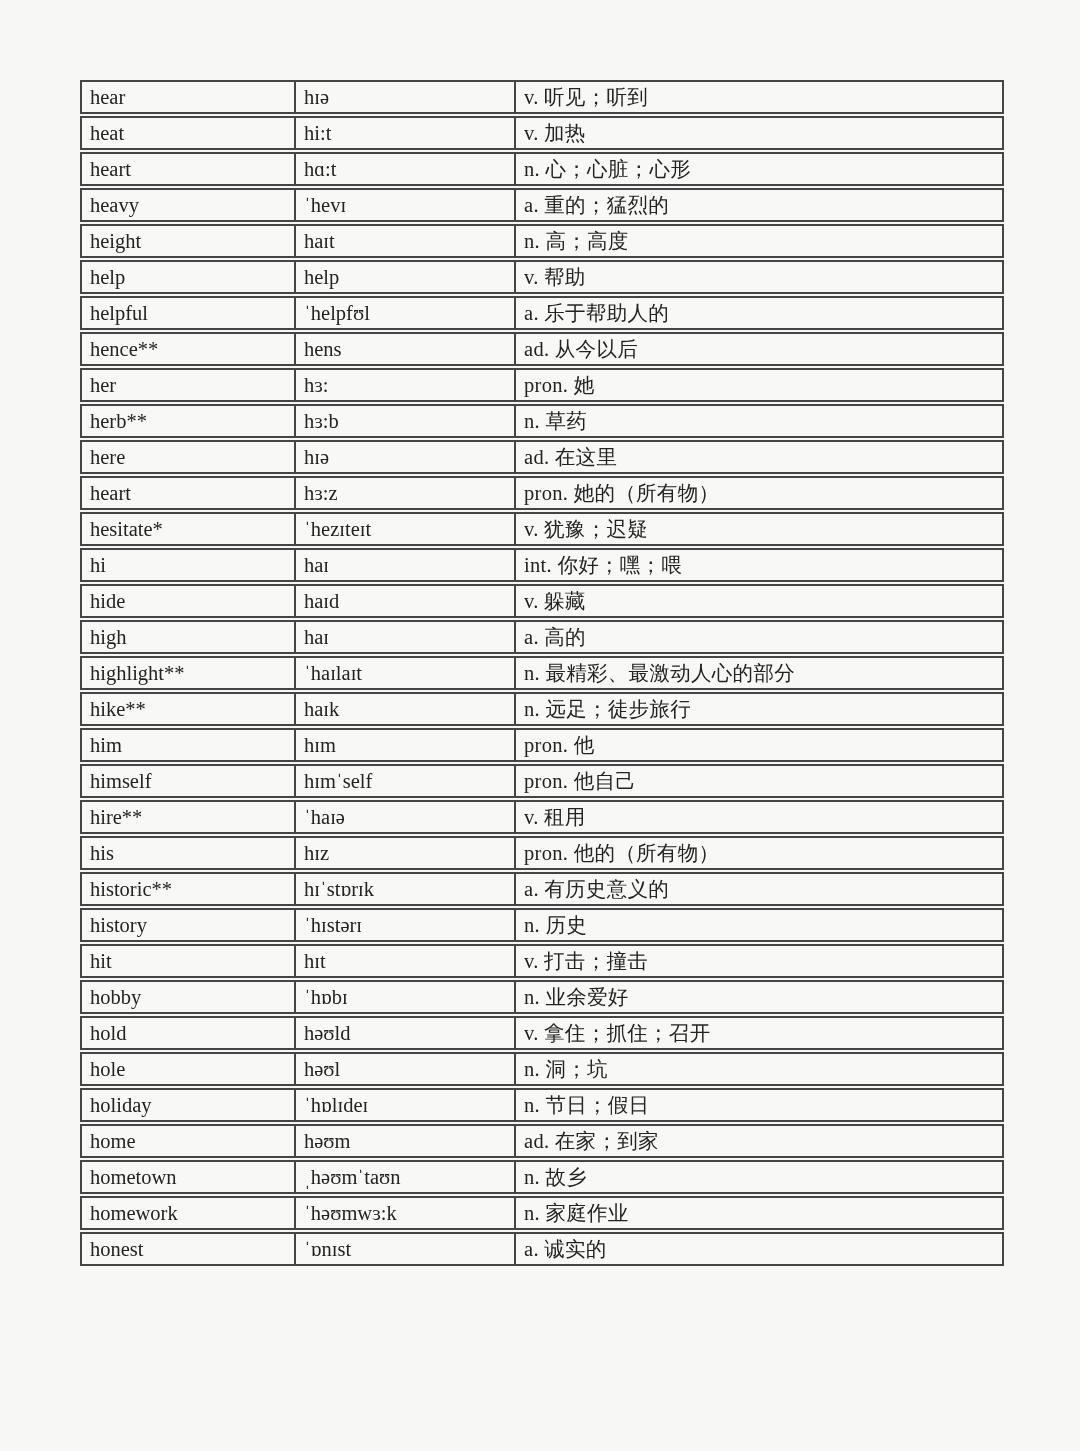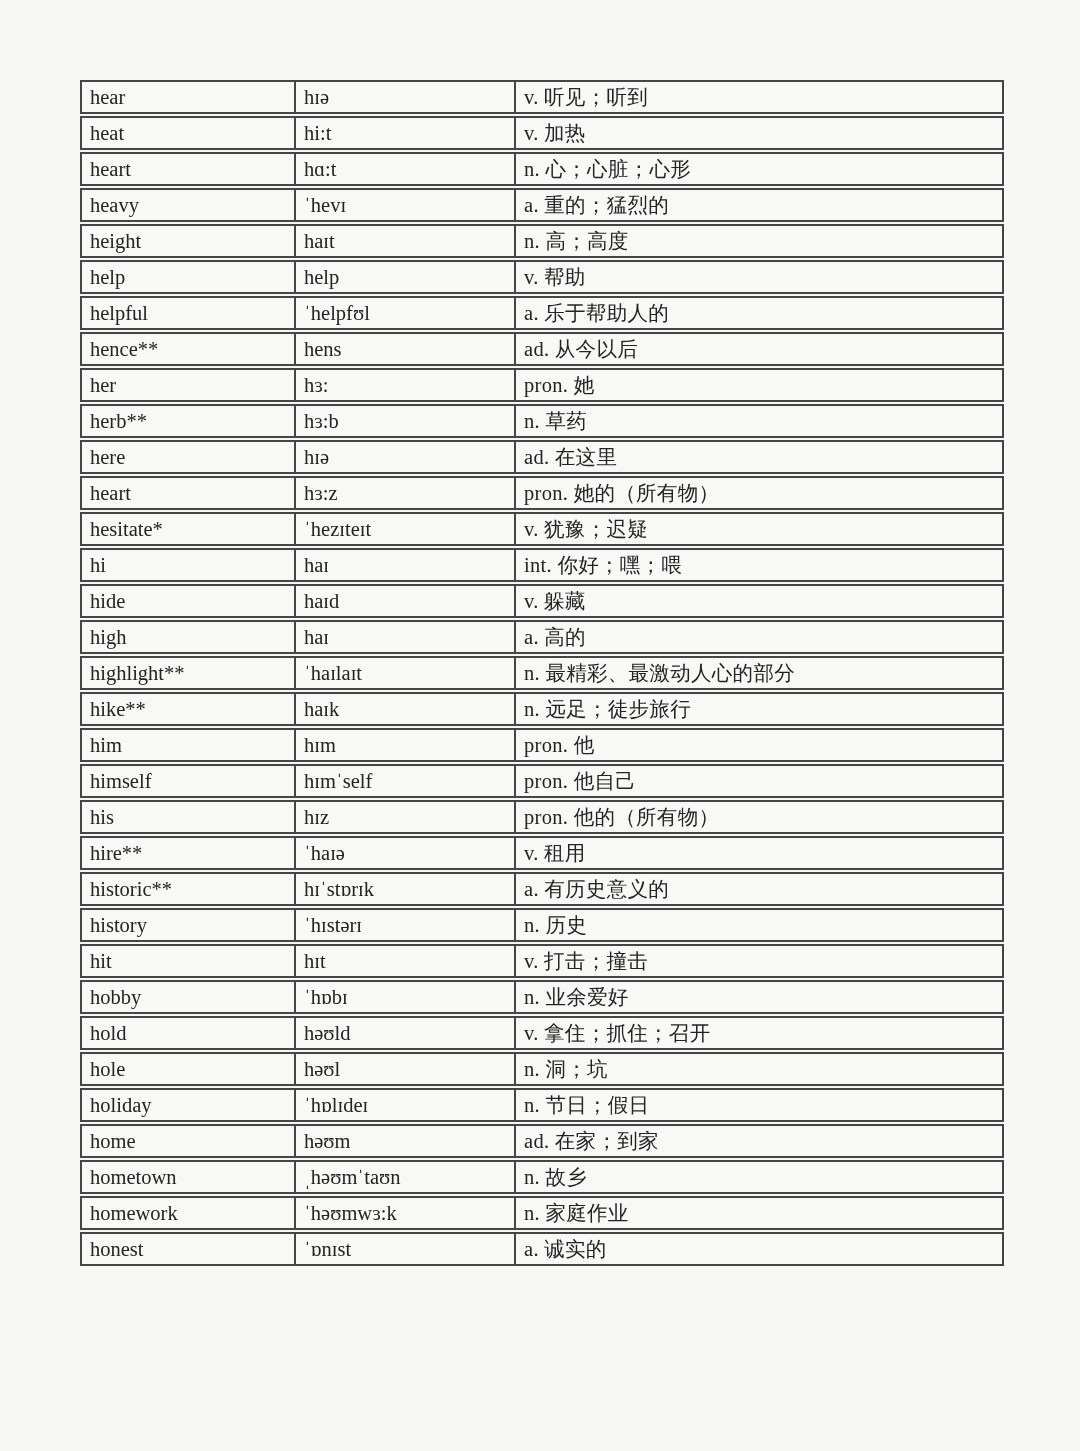--- a/index.html
+++ b/index.html
@@ -177,32 +177,32 @@
     <td class="meaning-cell">pron. 他</td>
   </tr>
 
   <tr>
     <td class="word-cell">himself</td>
     <td class="phonetic-cell">hɪmˈself</td>
     <td class="meaning-cell">pron. 他自己</td>
   </tr>
 
   <tr>
+    <td class="word-cell">hire**</td>
+    <td class="phonetic-cell">ˈhaɪə</td>
+    <td class="meaning-cell">v. 租用</td>
+  </tr>
+
+  <tr>
     <td class="word-cell">his</td>
     <td class="phonetic-cell">hɪz</td>
     <td class="meaning-cell">pron. 他的（所有物）</td>
   </tr>
 
   <tr>
-    <td class="word-cell">hire**</td>
-    <td class="phonetic-cell">ˈhaɪə</td>
-    <td class="meaning-cell">v. 租用</td>
-  </tr>
-
-  <tr>
     <td class="word-cell">historic**</td>
     <td class="phonetic-cell">hɪˈstɒrɪk</td>
     <td class="meaning-cell">a. 有历史意义的</td>
   </tr>
 
   <tr>
     <td class="word-cell">history</td>
     <td class="phonetic-cell">ˈhɪstərɪ</td>
     <td class="meaning-cell">n. 历史</td>
   </tr>

